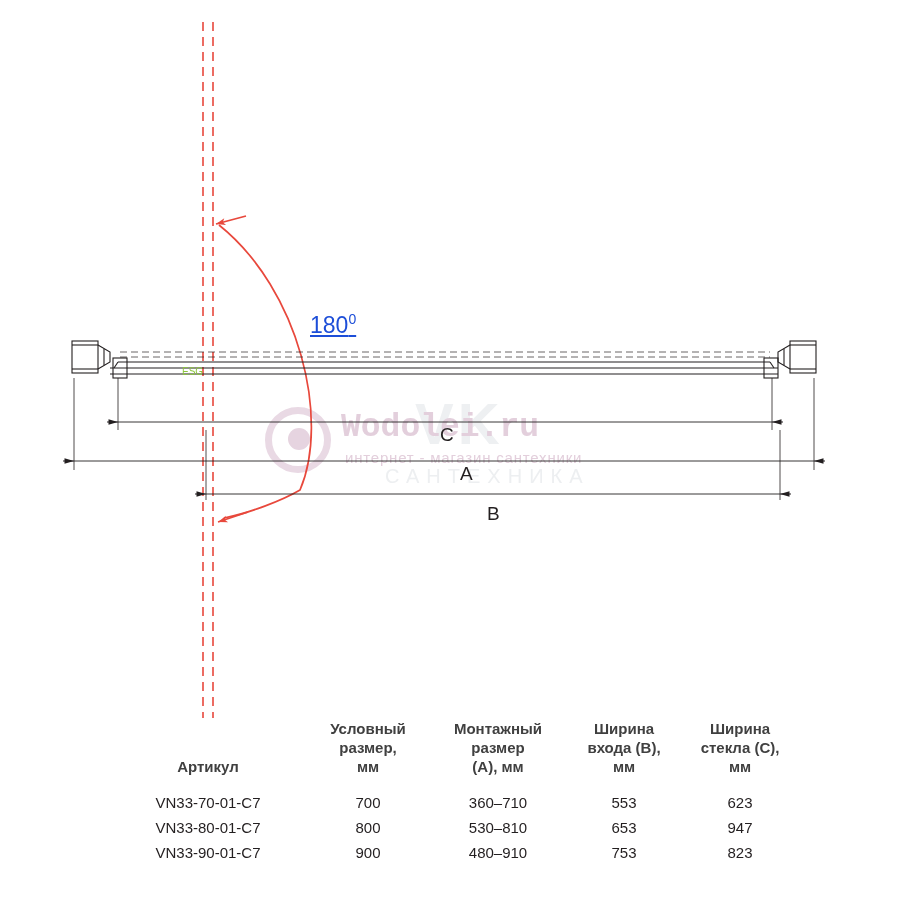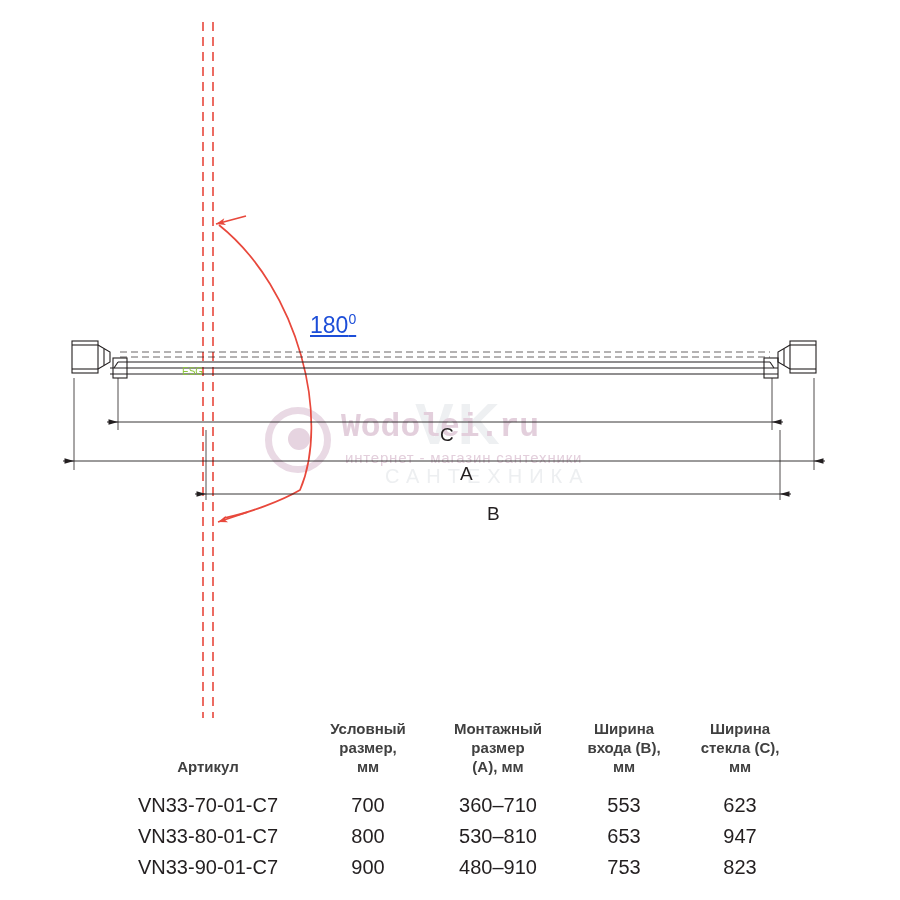--- a/index.html
+++ b/index.html
@@ -129,21 +129,21 @@
   table.spec th {
     font-size: 15px;
     font-weight: bold;
     text-align: center;
     vertical-align: bottom;
     padding: 2px 4px 14px 4px;
     line-height: 1.25;
     color: #404040;
   }
   table.spec td {
-    font-size: 20px;
+    font-size: 15px;
     text-align: center;
     padding: 4px 4px;
     color: #231f20;
     white-space: nowrap;
   }
   table.spec col.c0 { width: 196px; }
   table.spec col.c1 { width: 124px; }
   table.spec col.c2 { width: 136px; }
   table.spec col.c3 { width: 116px; }
   table.spec col.c4 { width: 116px; }

